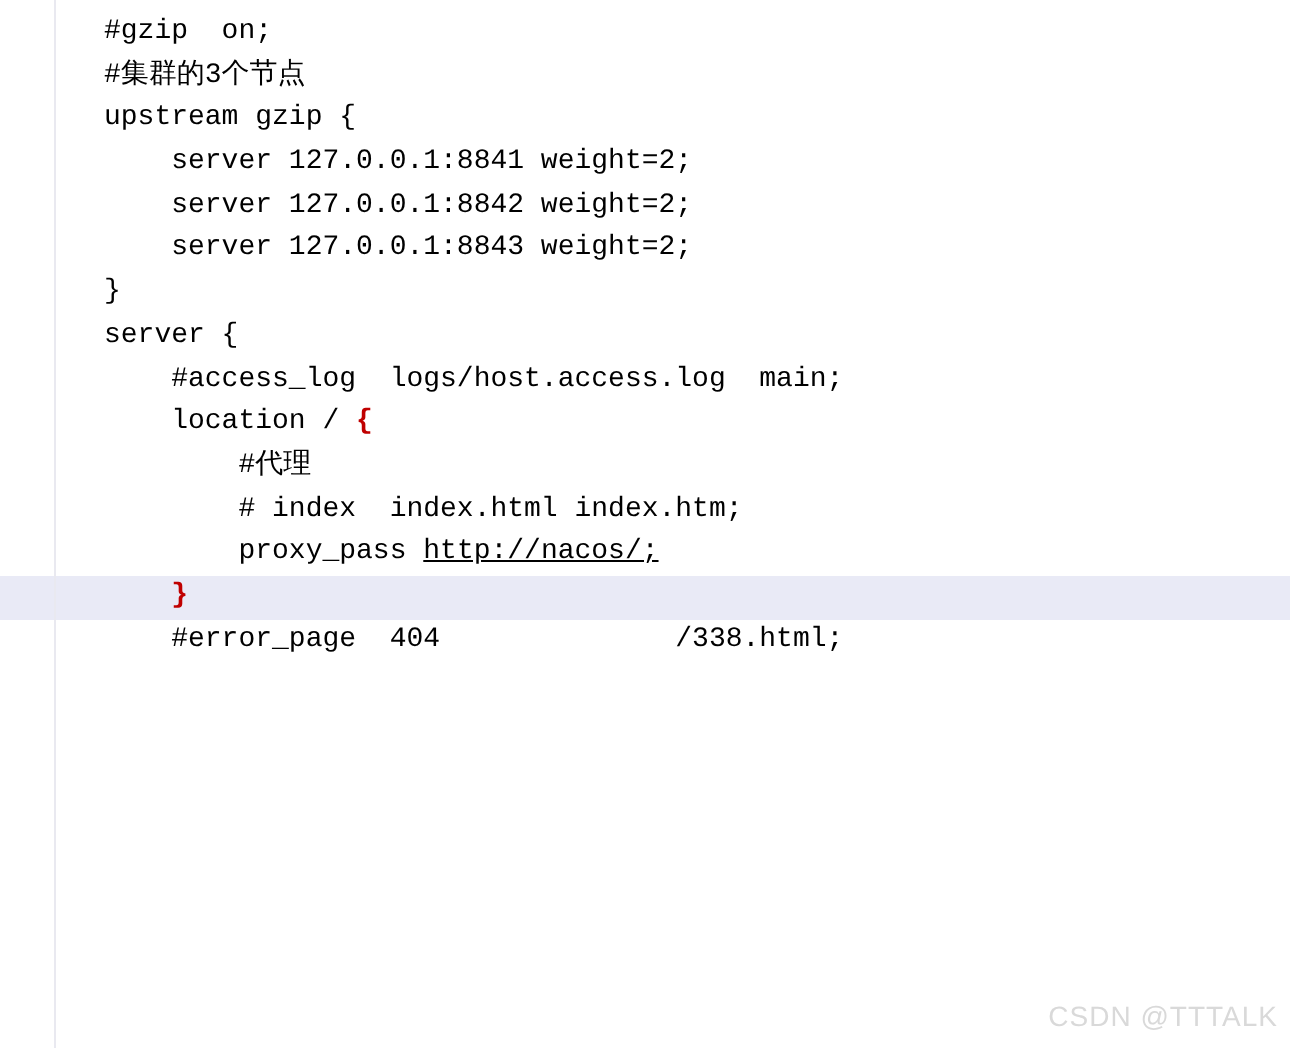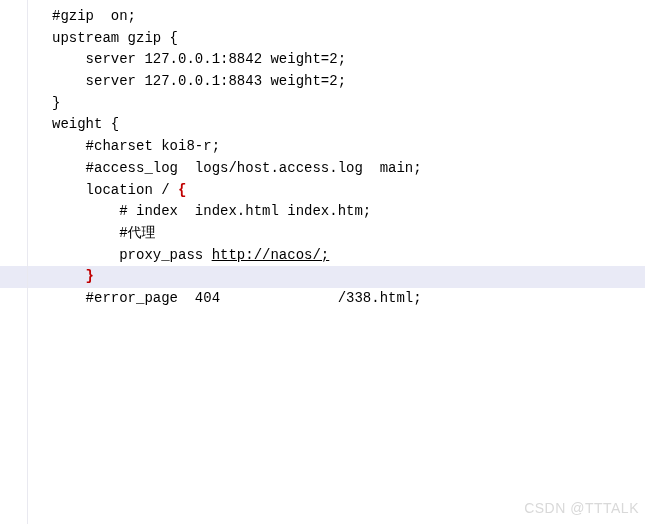--- a/index.html
+++ b/index.html
@@ -46,33 +46,34 @@
   }
 </style>
 </head>
 <body>
 
 <div class="gutter"></div>
 
 <div class="code-area">
   <div class="line">#gzip  on;</div>
   <div class="line"></div>
+  <div class="line">#集群的3个节点</div>
   <div class="line">upstream gzip {</div>
+  <div class="line">    server 127.0.0.1:8841 weight=2;</div>
   <div class="line">    server 127.0.0.1:8842 weight=2;</div>
   <div class="line">    server 127.0.0.1:8843 weight=2;</div>
   <div class="line">}</div>
   <div class="line"></div>
-  <div class="line">weight {</div>
+  <div class="line">server {</div>
   <div class="line"></div>
-  <div class="line">    #charset koi8-r;</div>
   <div class="line"></div>
   <div class="line">    #access_log  logs/host.access.log  main;</div>
   <div class="line"></div>
   <div class="line"><span>    location / </span><span class="brace-red">{</span></div>
+  <div class="line">        #代理</div>
   <div class="line">        # index  index.html index.htm;</div>
-  <div class="line">        #代理</div>
   <div class="line"><span>        proxy_pass </span><span class="underline">http://nacos/;</span></div>
   <div class="line hl"><span>    </span><span class="brace-red">}</span></div>
   <div class="line"></div>
   <div class="line">    #error_page  404              /338.html;</div>
 </div>
 
 <div class="watermark">CSDN @TTTALK</div>
 
 </body></html>

